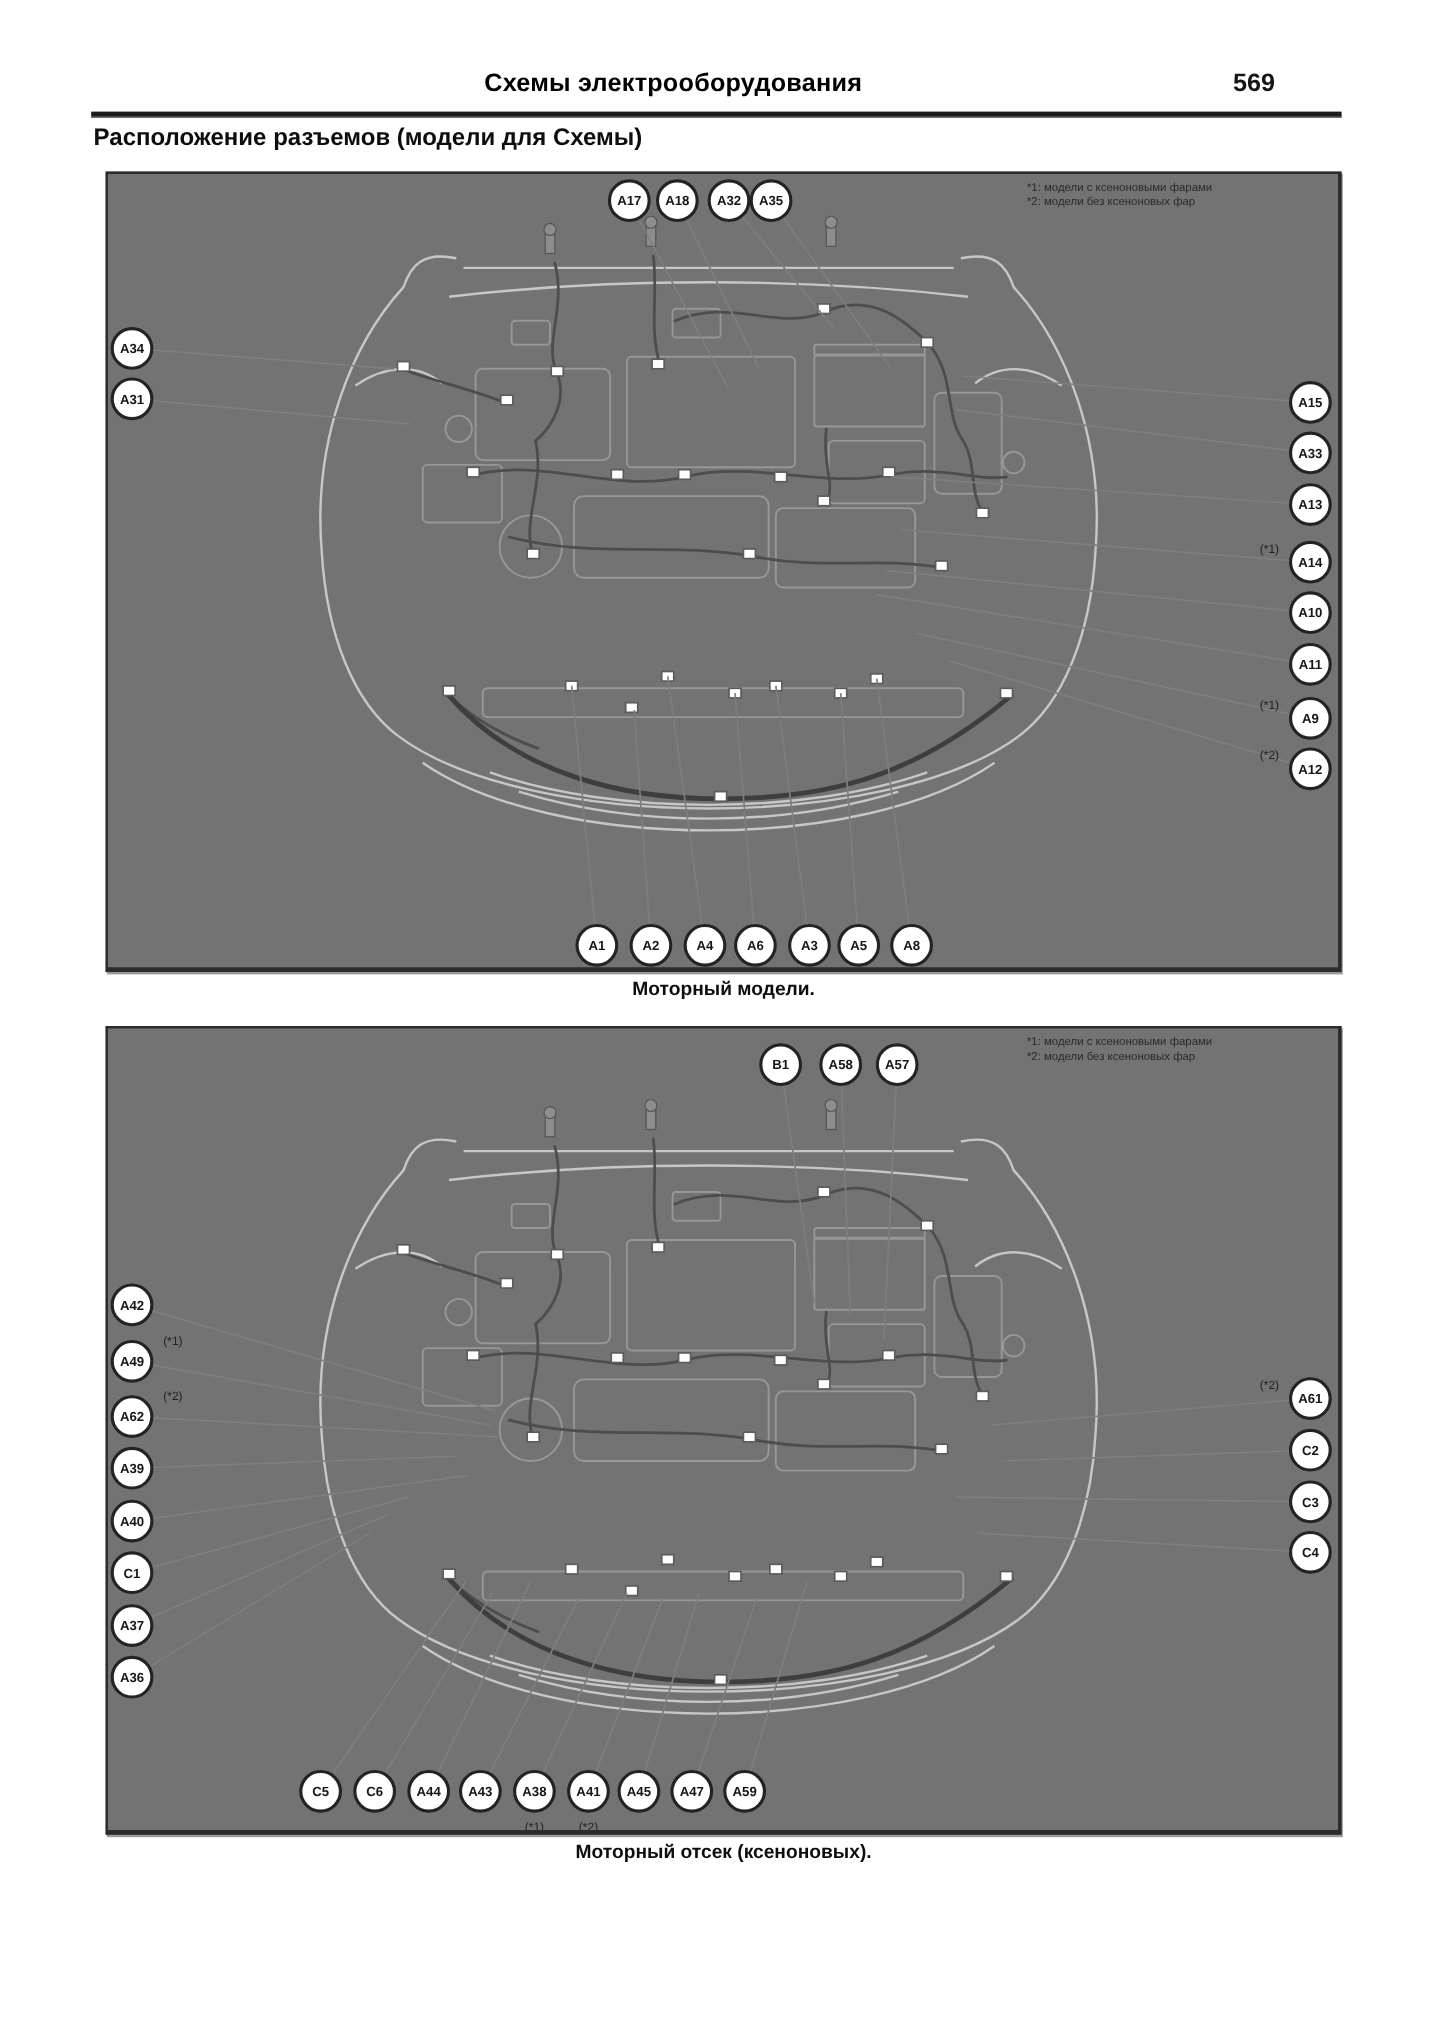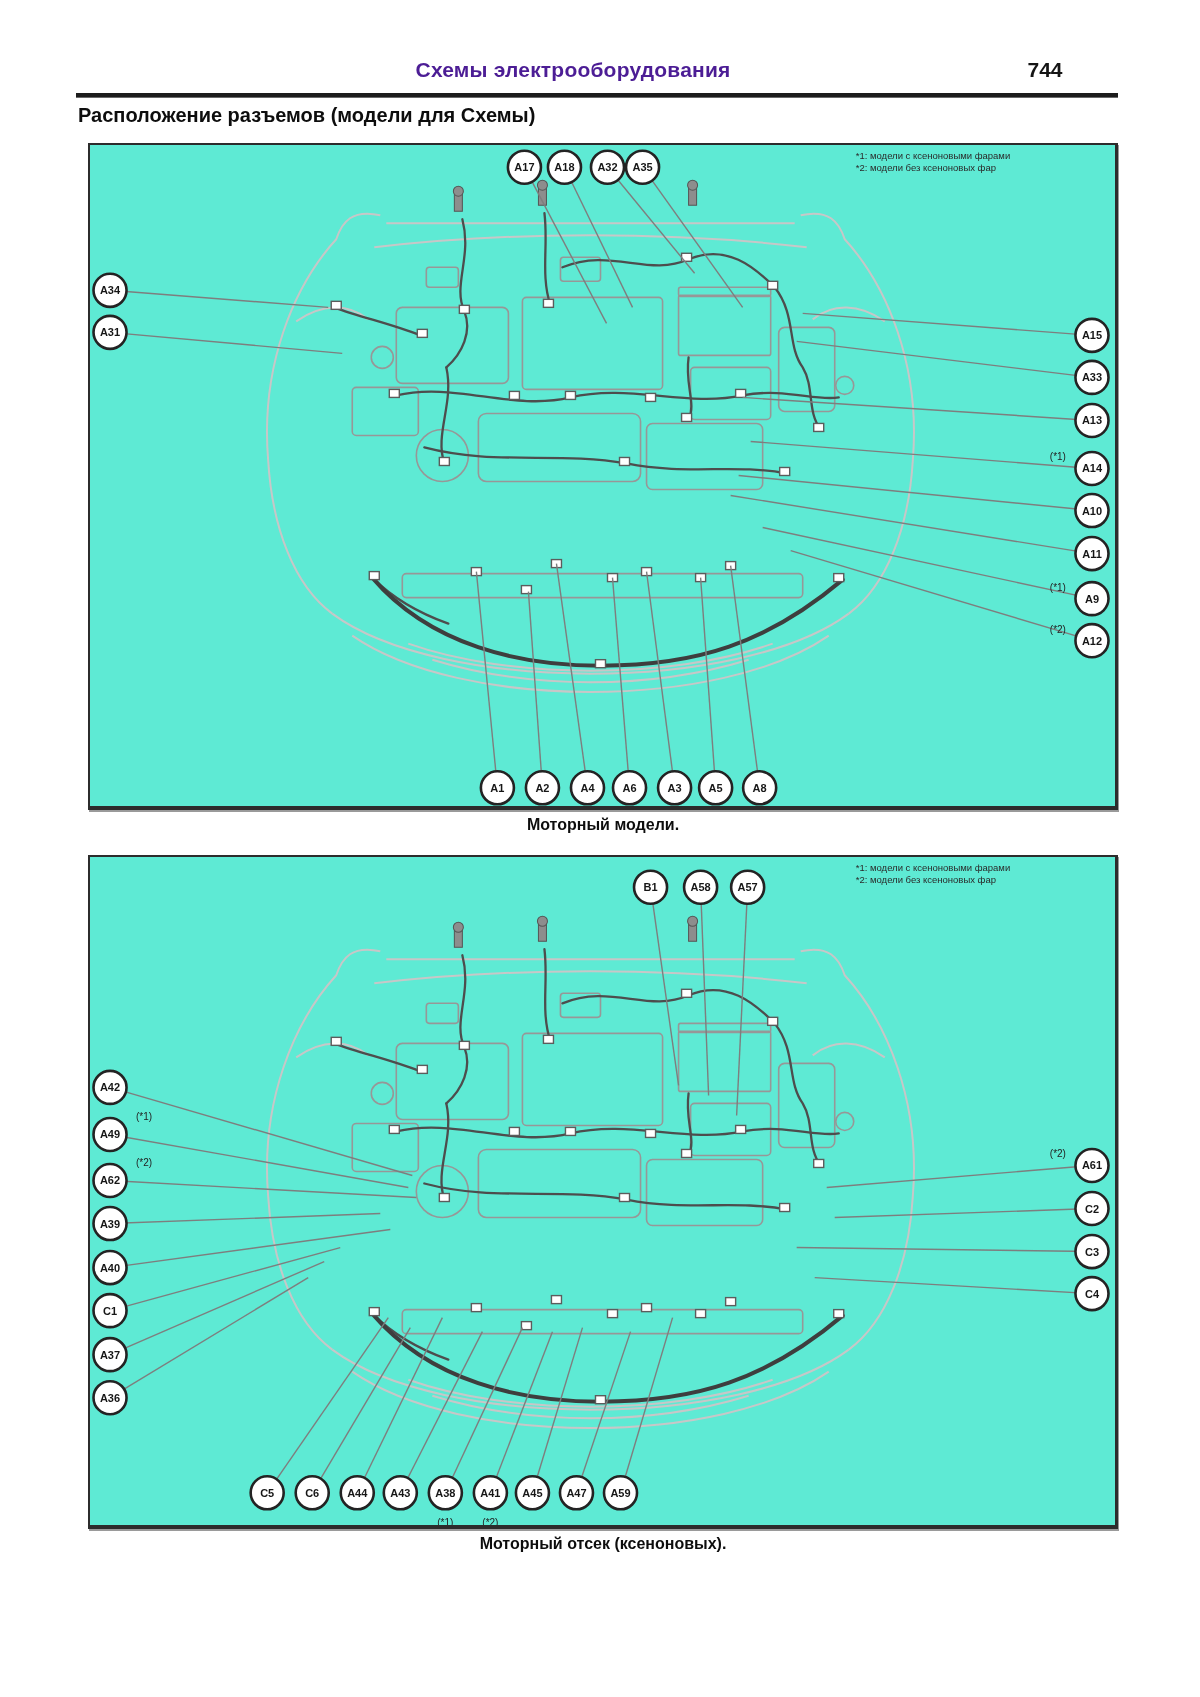--- a/index.html
+++ b/index.html
@@ -2,37 +2,37 @@
 <html><head>
 <meta charset="utf-8">
 <style>
   html,body{margin:0;padding:0;background:#ffffff;}
   body{
     width:1200px;height:1697px;position:relative;
     font-family:"Liberation Sans", sans-serif;color:#111;
     overflow:hidden;
   }
   .hdr-title{
-    position:absolute;top:58px;left:16px;width:1114px;text-align:center;
-    font-size:21px;font-weight:bold;letter-spacing:.2px;color:#4c1d95;
+    position:absolute;top:58px;left:4px;width:1114px;text-align:center;
+    font-size:21px;font-weight:bold;letter-spacing:.2px;color:#000000;
   }
   .hdr-page{
     position:absolute;top:58px;left:985px;width:120px;text-align:center;
     font-size:21px;font-weight:bold;color:#151515;
   }
   .hdr-rule{
     position:absolute;left:76px;top:93px;width:1042px;height:4px;
     background:#1c1c1c;border-bottom:1px solid #6a6a6a;
   }
   .section-title{
     position:absolute;left:78px;top:104px;width:1000px;
     font-size:20px;font-weight:bold;color:#0d0d0d;
   }
   .frame{
-    position:absolute;left:88px;width:1030px;background:#5eead4;
+    position:absolute;left:88px;width:1030px;background:#737373;
     border:2px solid #2c2c2c;border-right-width:3px;border-bottom-width:4px;
     box-shadow:1px 2px 0 #9a9a9a;
     box-sizing:border-box;
   }
   #frame1{top:143px;height:667px;}
   #frame2{top:855px;height:674px;}
   .frame svg{display:block;width:100%;height:100%;}
   .caption{
     position:absolute;left:88px;width:1030px;text-align:center;
     font-size:16px;font-weight:bold;color:#0d0d0d;
@@ -50,21 +50,21 @@
   .leader{stroke:#7e7e7e;stroke-width:1.4;fill:none;}
   .callout-circle{fill:#ffffff;stroke:#232323;stroke-width:2.6;}
   .callout-text{font-family:"Liberation Sans",sans-serif;font-size:11px;font-weight:bold;fill:#161616;text-anchor:middle;}
   .note-text{font-family:"Liberation Sans",sans-serif;font-size:10px;fill:#222;}
   .footnote-text{font-family:"Liberation Sans",sans-serif;font-size:9.5px;fill:#2a2a2a;}
 </style>
 </head>
 <body>
 
 <div class="hdr-title">Схемы электрооборудования</div>
-<div class="hdr-page">744</div>
+<div class="hdr-page">569</div>
 <div class="hdr-rule"></div>
 <div class="section-title">Расположение разъемов (модели для Схемы)</div>
 
 <div class="frame" id="frame1">
   <svg id="svg1" viewBox="0 0 1024 660">
       <g transform="translate(0,0)">
         <path d="M290,70 C262,64 252,76 246,94 C204,140 170,220 178,315 C182,382 204,440 242,468" class="body-line"></path>
         <path d="M710,70 C738,64 748,76 754,94 C796,140 830,220 822,315 C818,382 796,440 758,468" class="body-line"></path>
         <path d="M242,468 C350,548 650,548 758,468" class="body-line"></path>
         <path d="M262,490 C370,565 630,565 738,490" class="body-line"></path>

